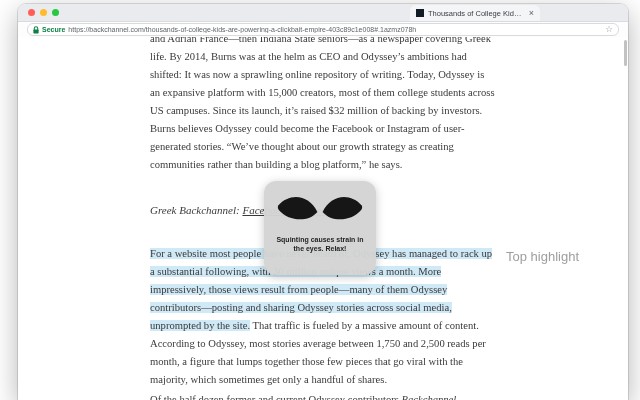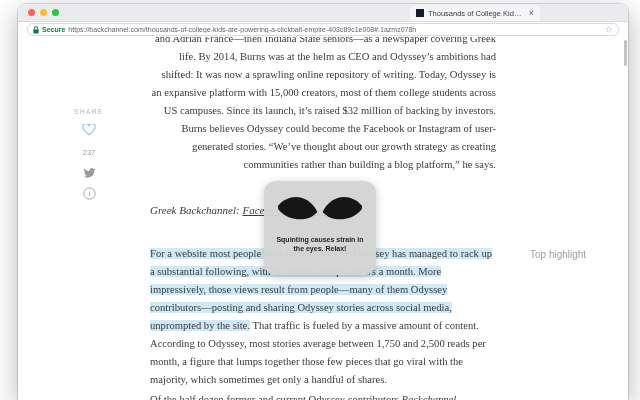--- a/index.html
+++ b/index.html
@@ -43,27 +43,27 @@
   .scrollthumb{position:absolute;right:1px;top:3px;width:3px;height:26px;background:#c2c2c2;border-radius:2px;}
   .share-rail{position:absolute;left:54px;top:71px;width:34px;display:flex;flex-direction:column;align-items:center;}
   .share-label{font-size:6.5px;letter-spacing:1.5px;color:#b3b3b3;margin-bottom:9px;}
   .like-count{font-size:7.5px;color:#9e9e9e;margin:3px 0 10px;}
   .rail-icon{display:block;margin-bottom:9px;}
   .article{
     position:absolute;left:132px;top:0;width:346px;
     font-family:"Liberation Serif", serif;font-size:10.6px;line-height:18px;color:#3a3a3a;
   }
   .para{position:absolute;margin:0;left:0;width:346px;}
-  .p1{top:-7px;max-height:172px;overflow:hidden;text-align:right;}
+  .p1{top:-7px;max-height:172px;overflow:hidden;}
   .follow{top:164px;font-style:italic;font-size:11px;}
   .follow a{color:#3a3a3a;text-decoration:underline;cursor:pointer;}
   .p2{top:208px;max-height:146px;overflow:hidden;}
   .p3{top:354px;white-space:nowrap;overflow:hidden;}
   .hl{background:var(--highlight,#cfe9f7);}
-  .top-highlight{position:absolute;left:512px;top:212px;font-size:10px;color:#9e9e9e;}
+  .top-highlight{position:absolute;left:488px;top:212px;font-size:13px;color:#9e9e9e;}
   
   .popup{
     position:absolute;left:246px;top:177px;width:112px;height:94px;
     background:rgba(212,212,212,0.97);border-radius:12px;z-index:50;
     box-shadow:0 2px 10px rgba(0,0,0,.22);
     display:flex;flex-direction:column;align-items:center;padding-top:9px;box-sizing:border-box;
   }
   .popup-text{margin-top:3px;font-size:7px;font-weight:bold;color:#1f1f1f;text-align:center;line-height:9px;}
 </style>
 </head>
@@ -92,34 +92,20 @@
       </svg>
       <span class="secure">Secure</span>
       <span class="url">https://backchannel.com/thousands-of-college-kids-are-powering-a-clickbait-empire-403c89c1e008#.1azmz078h</span>
       <span class="star">☆</span>
     </div>
   </div>
 
   <div class="content">
     <div class="scrollthumb"></div>
 
-    <div class="share-rail">
-      <div class="share-label">SHARE</div>
-      <svg class="rail-icon" width="14" height="12" viewBox="0 0 24 21">
-        <path d="M12 19 C5 13 1.5 9.5 1.5 6 A4.8 4.8 0 0 1 12 3.6 A4.8 4.8 0 0 1 22.5 6 C22.5 9.5 19 13 12 19 Z" fill="none" stroke="#86c2e2" stroke-width="1.8"></path>
-      </svg>
-      <div class="like-count">237</div>
-      <svg class="rail-icon" width="13" height="11" viewBox="0 0 24 22">
-        <path d="M24 4.6c-.9.4-1.8.6-2.8.8a4.9 4.9 0 0 0 2.1-2.7c-.9.5-2 1-3.1 1.2a4.9 4.9 0 0 0-8.4 4.5A13.9 13.9 0 0 1 1.7 3.1a4.9 4.9 0 0 0 1.5 6.5c-.8 0-1.5-.2-2.2-.6v.1a4.9 4.9 0 0 0 3.9 4.8 5 5 0 0 1-2.2.1 4.9 4.9 0 0 0 4.6 3.4A9.9 9.9 0 0 1 0 19.5a13.9 13.9 0 0 0 7.5 2.2c9 0 14-7.5 14-14v-.6c1-.7 1.8-1.6 2.5-2.5z" fill="#9a9a9a"></path>
-      </svg>
-      <svg class="rail-icon" width="13" height="13" viewBox="0 0 24 24">
-        <circle cx="12" cy="12" r="10.4" fill="none" stroke="#9a9a9a" stroke-width="1.6"></circle>
-        <text x="12.5" y="17" font-size="13" fill="#9a9a9a" text-anchor="middle" font-family="Liberation Serif, serif">f</text>
-      </svg>
-    </div>
 
     <div class="article">
       <p class="para p1">and Adrian France—then Indiana State seniors—as a newspaper covering Greek life. By 2014, Burns was at the helm as CEO and Odyssey’s ambitions had shifted: It was now a sprawling online repository of writing. Today, Odyssey is an expansive platform with 15,000 creators, most of them college students across US campuses. Since its launch, it’s raised $32 million of backing by investors. Burns believes Odyssey could become the Facebook or Instagram of user-generated stories. “We’ve thought about our growth strategy as creating communities rather than building a blog platform,” he says.</p>
       <p class="para follow"><span>Greek Backchannel: </span><a>Facebook</a><span> | </span><a>Twitter</a></p>
       <p class="para p2"><span class="hl">For a website most people have never heard of, Odyssey has managed to rack up a substantial following, with 30 million unique views a month. More impressively, those views result from people—many of them Odyssey contributors—posting and sharing Odyssey stories across social media, unprompted by the site.</span><span> That traffic is fueled by a massive amount of content. According to Odyssey, most stories average between 1,750 and 2,500 reads per month, a figure that lumps together those few pieces that go viral with the majority, which sometimes get only a handful of shares.</span></p>
       <p class="para p3"><span>Of the half dozen former and current Odyssey contributors </span><em>Backchannel</em></p>
     </div>
 
     <div class="top-highlight">Top highlight</div>
   </div>

